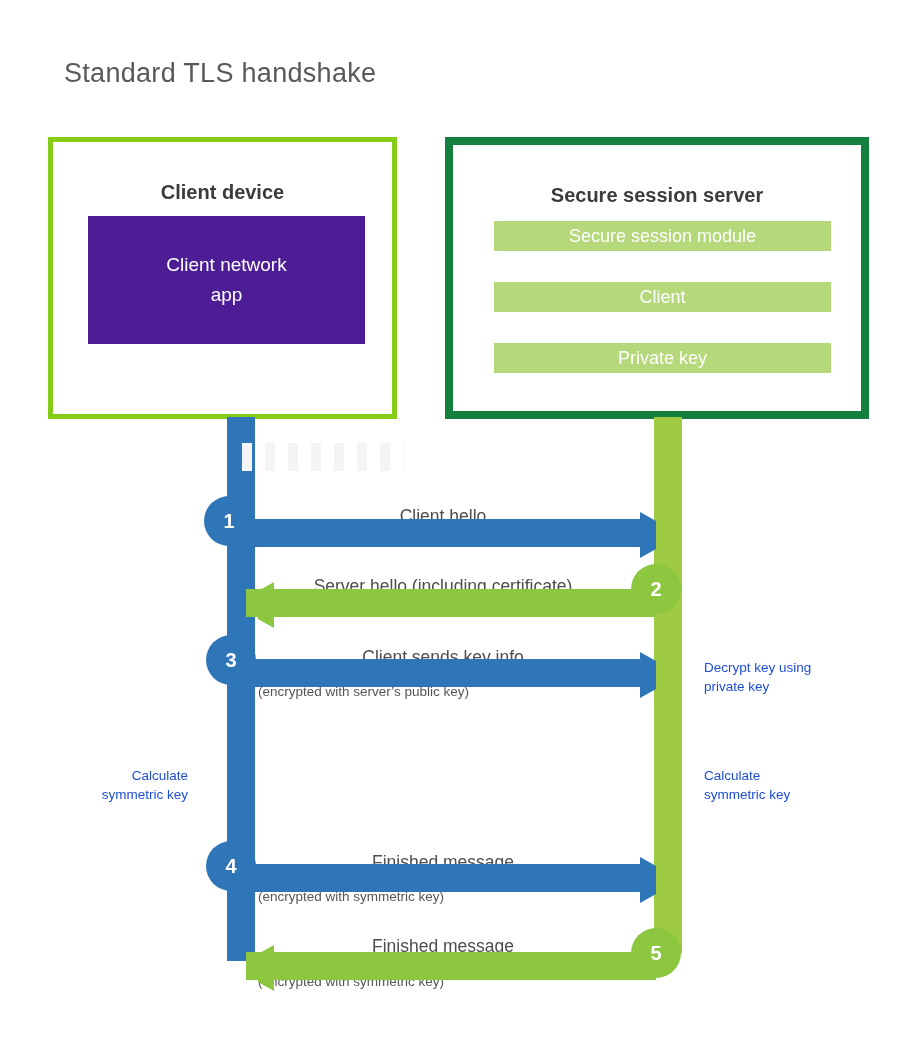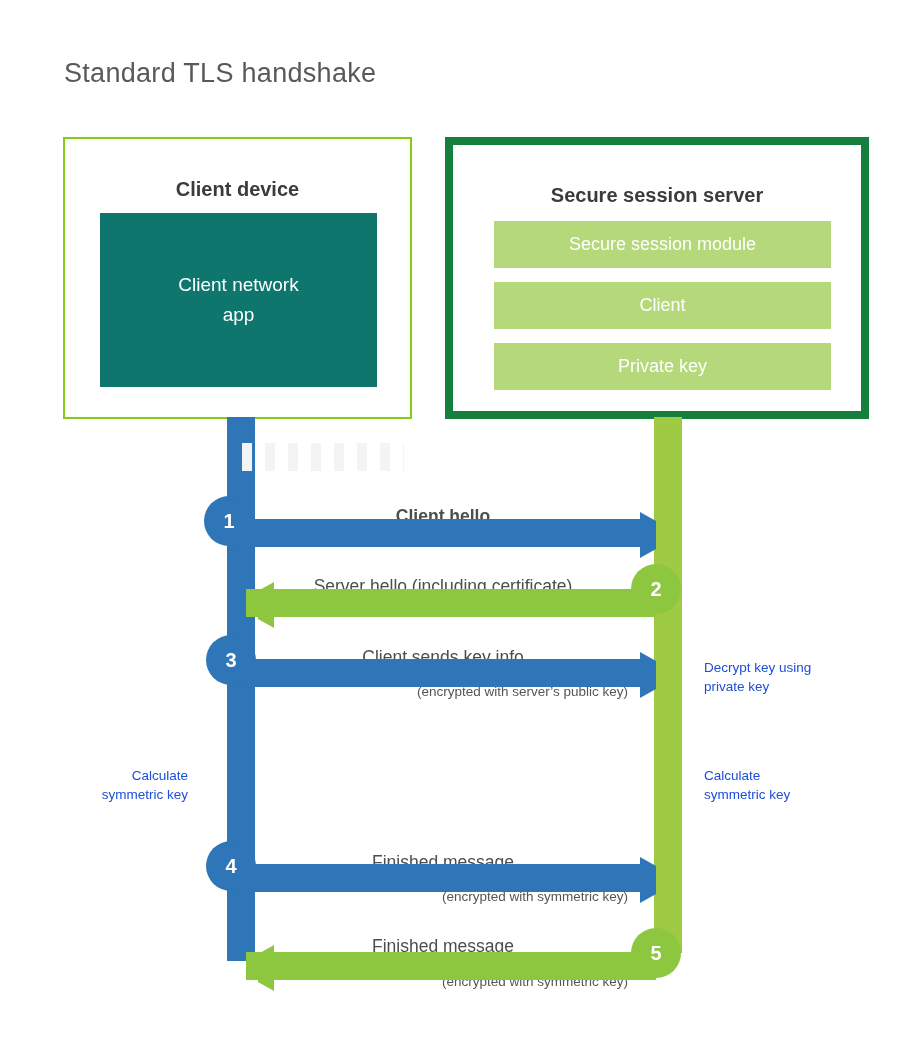--- a/index.html
+++ b/index.html
@@ -10,34 +10,34 @@
   }
   .canvas { position: absolute; inset: 0; width: 900px; height: 1058px; }
 
   .page-title {
     position: absolute; left: 36px; top: 30px;
     font-size: 27px; font-weight: 300; color: #595959; letter-spacing: 0.3px;
   }
 
   
   .actor-box { position: absolute; top: 123px; height: 282px; background: #ffffff; }
-  .client-box { left: 49px; width: 349px; border: 2px solid #84cc16; }
+  .client-box { left: 34px; width: 349px; border: 5px solid #84cc16; }
   .server-box { left: 431px; width: 424px; border: 8px solid #15803d; }
   .box-title {
     position: absolute; left: 0; right: 0; top: 25px; text-align: center;
     font-size: 20px; font-weight: 700; color: #3b3b3b;
   }
   .client-module {
-    position: absolute; left: 35px; top: 74px; width: 277px; height: 174px;
-    background: #0f766e; color: #ffffff; font-size: 19px; line-height: 1.6;
+    position: absolute; left: 35px; top: 74px; width: 277px; height: 128px;
+    background: #4c1d95; color: #ffffff; font-size: 19px; line-height: 1.6;
     display: flex; align-items: center; justify-content: center;
     text-align: center; white-space: pre-line;
   }
   .server-bar {
-    position: absolute; left: 41px; width: 337px; height: 47px;
+    position: absolute; left: 41px; width: 337px; height: 30px;
     background: #b4d87a; color: #ffffff; font-size: 18px;
     display: flex; align-items: center; justify-content: center; text-align: center;
   }
   .server-bar.bar-1 { top: 76px; }
   .server-bar.bar-2 { top: 137px; }
   .server-bar.bar-3 { top: 198px; }
 
   
   .lifeline { position: absolute; width: 5px; }
   .lifeline-blue  { left: 213px; top: 403px; height: 544px; background: #2e76b8; }
@@ -80,24 +80,24 @@
   .head-4 { left: 626px; top: 843px; }
   .line-5 { left: 232px; top: 938px; width: 410px; }
   .head-5 { left: 216px; top: 931px; }
 
   
   .step-label {
     position: absolute; left: 230px; width: 398px; text-align: center;
     font-size: 17.5px; color: #4d4d4d;
   }
   .step-sublabel {
-    position: absolute; left: 230px; width: 398px; text-align: right;
+    position: absolute; left: 230px; width: 398px; text-align: left;
     font-size: 13.5px; color: #555555;
   }
-  .label-1 { top: 478px; font-weight: bold; }
+  .label-1 { top: 478px; }
   .label-2 { top: 548px; }
   .label-3 { top: 619px; }
   .sublabel-3 { top: 656px; }
   .label-4 { top: 824px; }
   .sublabel-4 { top: 861px; }
   .label-5 { top: 908px; }
   .sublabel-5 { top: 946px; }
 
   
   .side-note {

